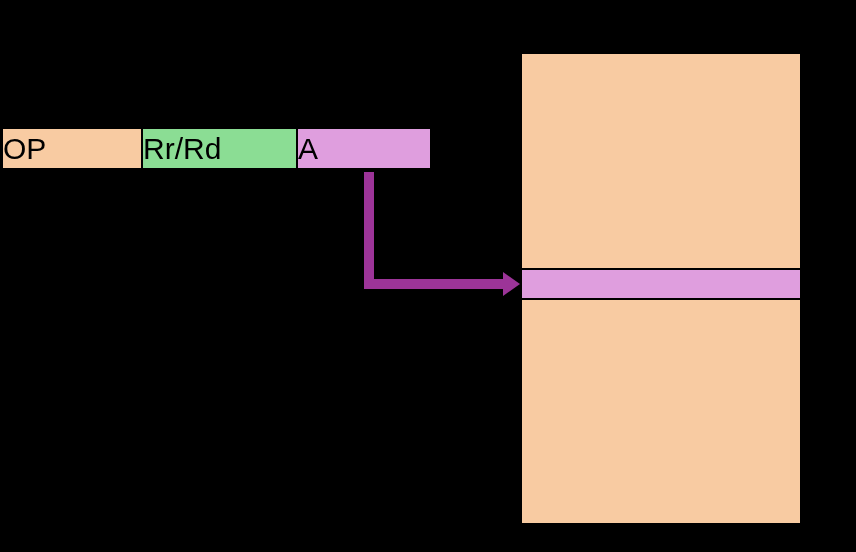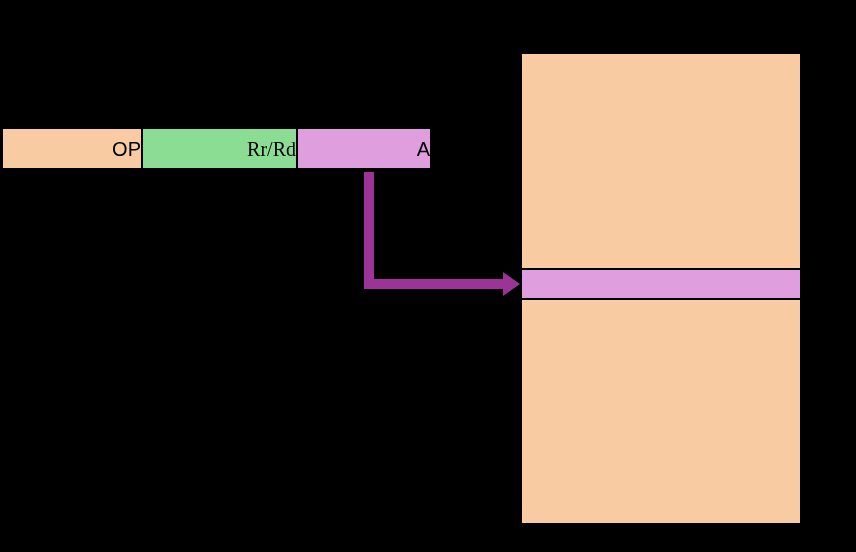--- a/index.html
+++ b/index.html
@@ -21,28 +21,28 @@
     left: 1px;
     top: 127px;
     display: flex;
   }
   .field {
     box-sizing: border-box;
     height: 43px;
     border: 2px solid #000000;
     display: flex;
     align-items: center;
-    justify-content: flex-end;
-    font-size: 20px;
+    justify-content: flex-start;
+    font-size: 30px;
     line-height: 1;
     color: #000000;
   }
   .field + .field { margin-left: -2px; }
   .field-op  { width: 142px; }
-  .field-rr  { width: 157px; font-family: Liberation Serif, serif; }
+  .field-rr  { width: 157px; }
   .field-a   { width: 136px; }
 
   
   .memory-block {
     position: absolute;
     left: 520px;
     top: 52px;
     width: 282px;
     height: 473px;
     box-sizing: border-box;

